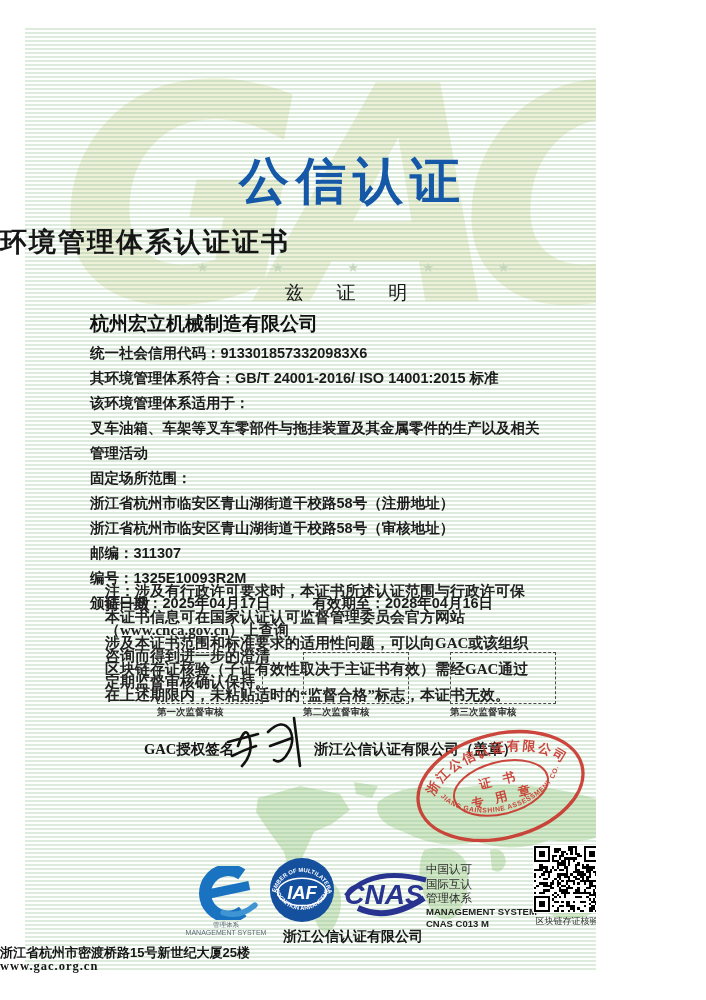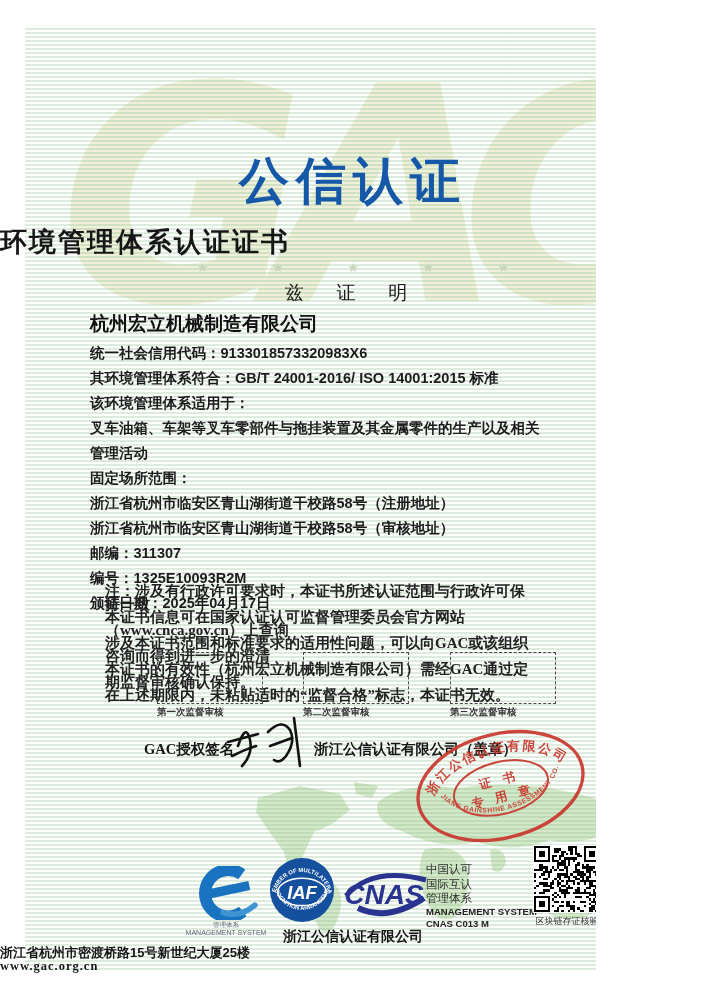--- a/index.html
+++ b/index.html
@@ -120,28 +120,29 @@
       <div>其环境管理体系符合：GB/T 24001-2016/ ISO 14001:2015 标准</div>
       <div>该环境管理体系适用于：</div>
       <div>叉车油箱、车架等叉车零部件与拖挂装置及其金属零件的生产以及相关管理活动</div>
       <div>固定场所范围：</div>
       <div>浙江省杭州市临安区青山湖街道干校路58号（注册地址）</div>
       <div>浙江省杭州市临安区青山湖街道干校路58号（审核地址）</div>
       <div>邮编：311307</div>
       <div>编号：1325E10093R2M</div>
       <div class="date-row">
         <span>颁证日期：2025年04月17日</span>
+        <span class="gap">有效期至：2028年04月16日</span>
       </div>
     </div>
 
     <div class="notes">
       <div>注：涉及有行政许可要求时，本证书所述认证范围与行政许可保持一致</div>
       <div>本证书信息可在国家认证认可监督管理委员会官方网站（www.cnca.gov.cn）上查询</div>
       <div>涉及本证书范围和标准要求的适用性问题，可以向GAC或该组织咨询而得到进一步的澄清</div>
-      <div>本证书的有效性（杭州宏立机械制造有限公司）需经GAC通过定期监督审核确认保持。</div>
+      <div>区块链存证核验（子证有效性取决于主证书有效）需经GAC通过定期监督审核确认保持。</div>
       <div>在上述期限内，未粘贴适时的“监督合格”标志，本证书无效。</div>
     </div>
 
     <div class="sbox b1"></div>
     <div class="sbox b2"></div>
     <div class="sbox b3"></div>
     <div class="sbox-label b1">第一次监督审核</div>
     <div class="sbox-label b2">第二次监督审核</div>
     <div class="sbox-label b3">第三次监督审核</div>
 

